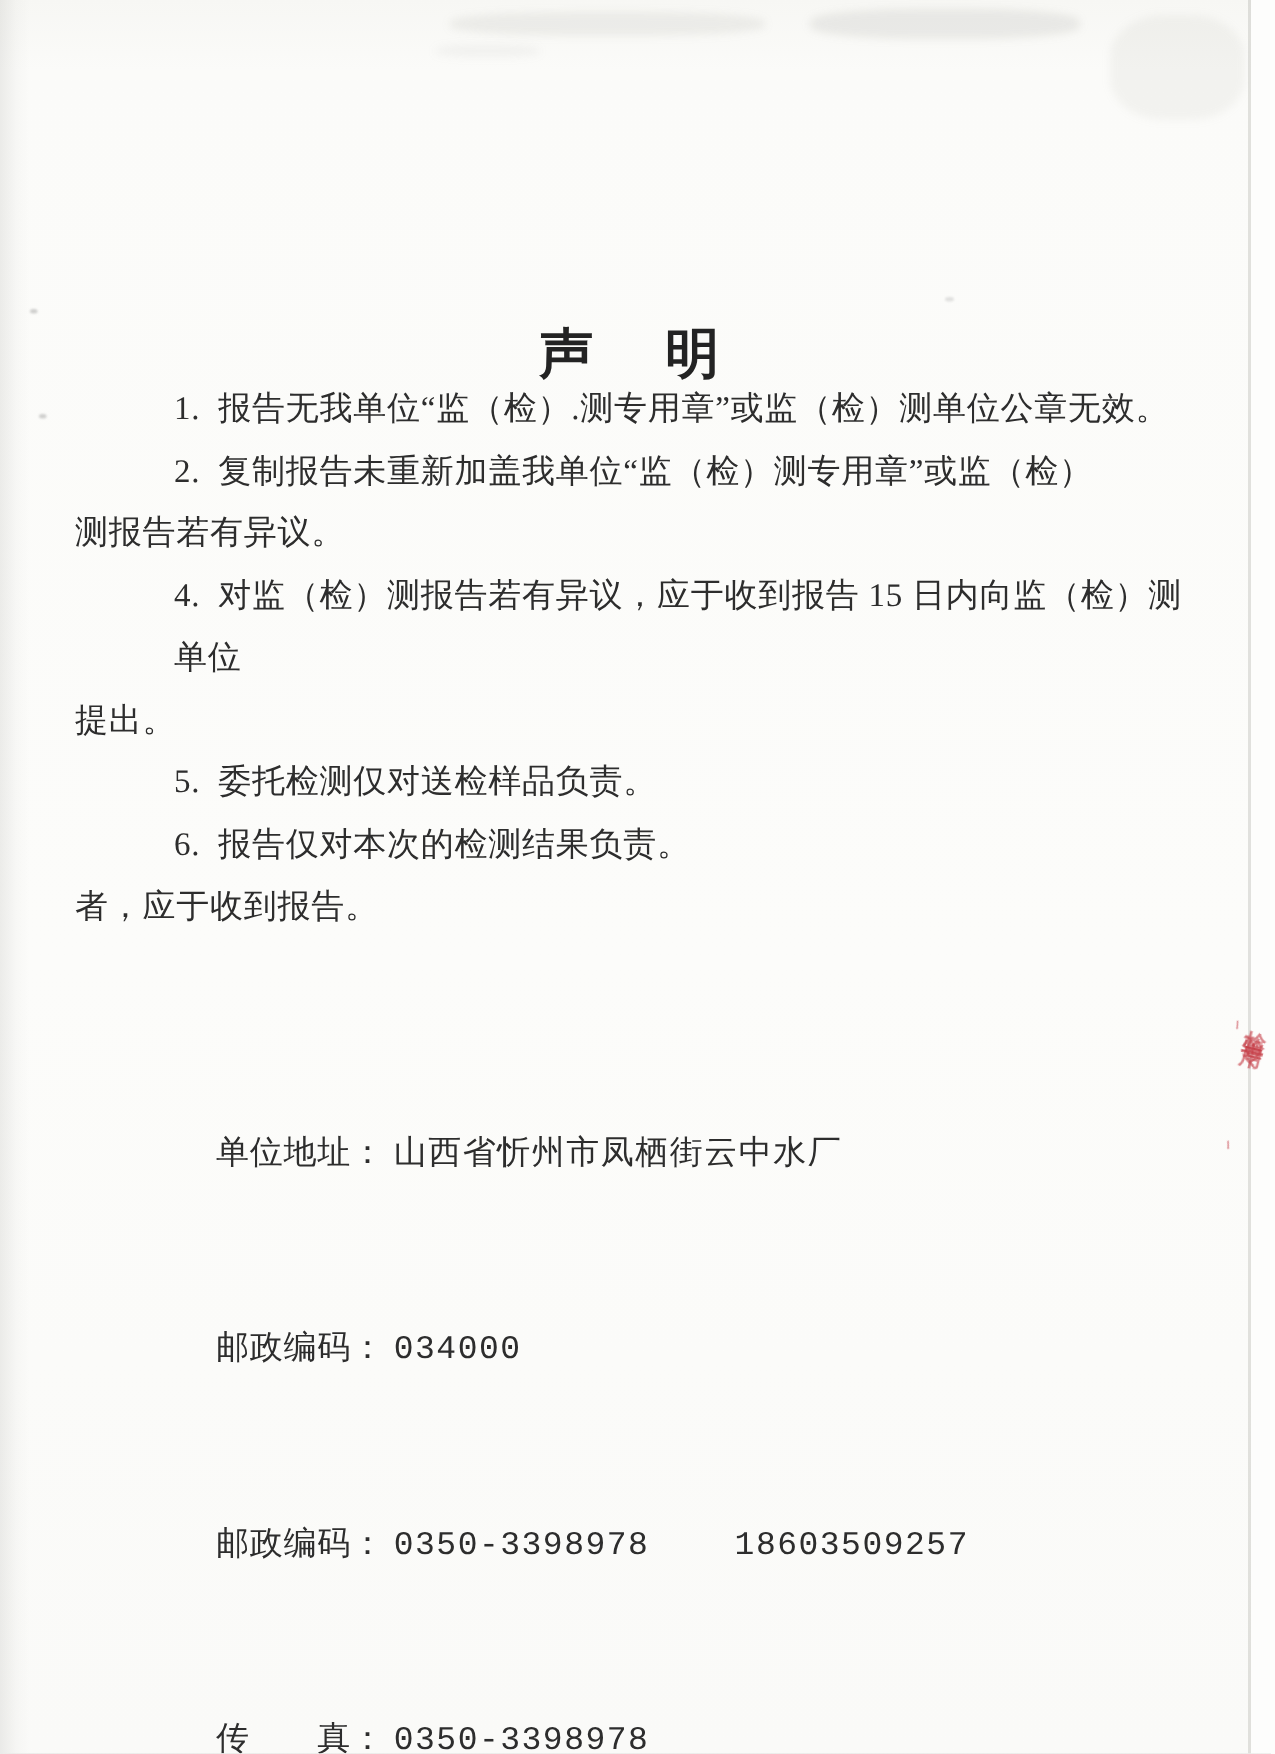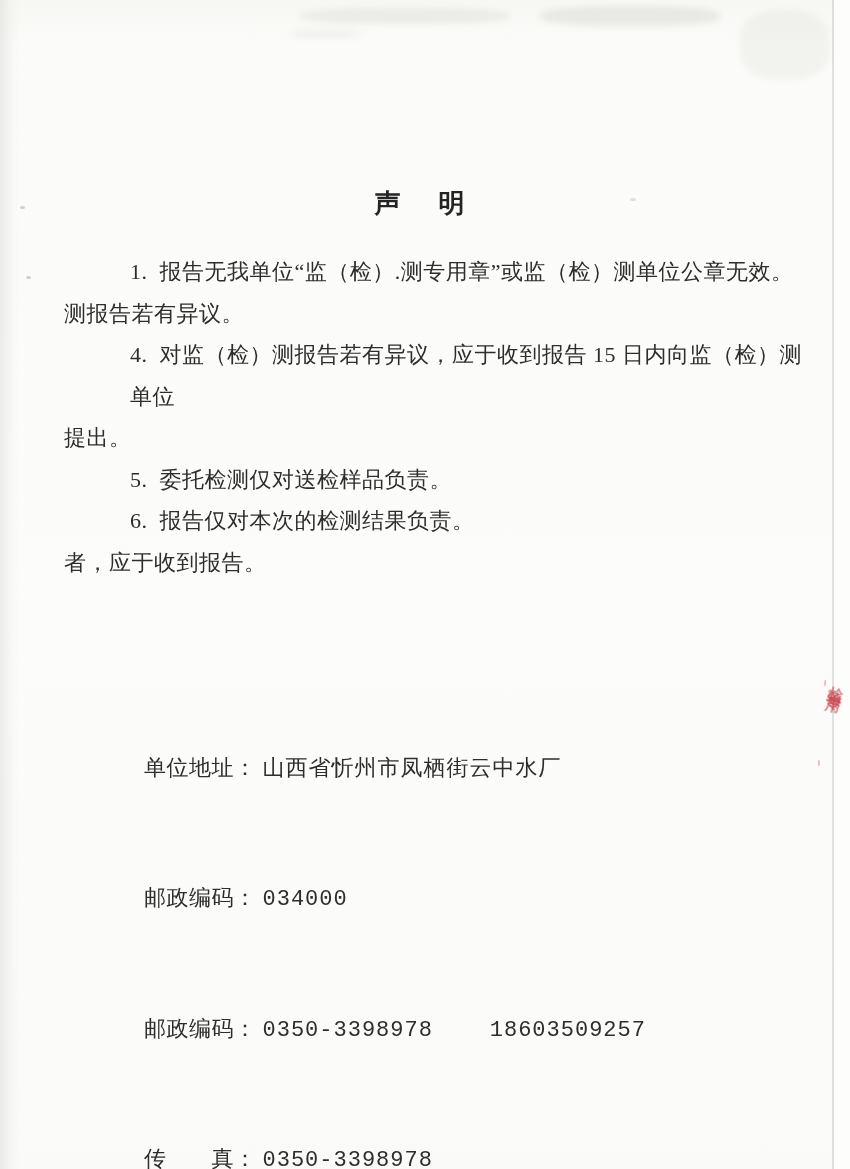--- a/index.html
+++ b/index.html
@@ -59,33 +59,33 @@
     color: rgba(197,59,69,0.55);
     font-size: 13px;
     filter: blur(0.4px);
   }
   .stamp-tick-1 { left: 818px; top: 676px; transform: rotate(40deg); }
   .stamp-tick-2 { left: 812px; top: 756px; transform: rotate(35deg); }
 
   
   .doc-title {
     position: absolute;
-    left: 6px; top: 186px;
+    left: 6px; top: 212px;
     width: 833px;
     text-align: center;
-    font-size: 26px;
+    font-size: 36px;
     font-weight: bold;
     letter-spacing: 6px;
     color: #232323;
     white-space: pre;
   }
 
   .declaration {
     position: absolute;
-    left: 64px; top: 251px;
+    left: 50px; top: 251px;
     width: 756px;
     font-size: 22px;
     line-height: 41.5px;
   }
   .decl-line { white-space: pre-wrap; letter-spacing: 0.5px; }
   .decl-line.indent { padding-left: 66px; }
 
   .contact {
     position: absolute;
     left: 108px; top: 704px;
@@ -114,20 +114,21 @@
   <div class="scan-strip-right"></div>
 
   <div class="stamp-fragment">检验专用</div>
   <div class="stamp-tick stamp-tick-1">丶</div>
   <div class="stamp-tick stamp-tick-2">丶</div>
 
   <div class="doc-title">声　明</div>
 
   <div class="declaration">
     <div class="decl-line indent">1.  报告无我单位“监（检）.测专用章”或监（检）测单位公章无效。</div>
+    <div class="decl-line indent">2.  复制报告未重新加盖我单位“监（检）测专用章”或监（检）</div>
     <div class="decl-line">测报告若有异议。</div>
     <div class="decl-line indent">4.  对监（检）测报告若有异议，应于收到报告 15 日内向监（检）测单位</div>
     <div class="decl-line">提出。</div>
     <div class="decl-line indent">5.  委托检测仅对送检样品负责。</div>
     <div class="decl-line indent">6.  报告仅对本次的检测结果负责。</div>
     <div class="decl-line">者，应于收到报告。</div>
   </div>
 
   <div class="contact">
     <div class="contact-row">

